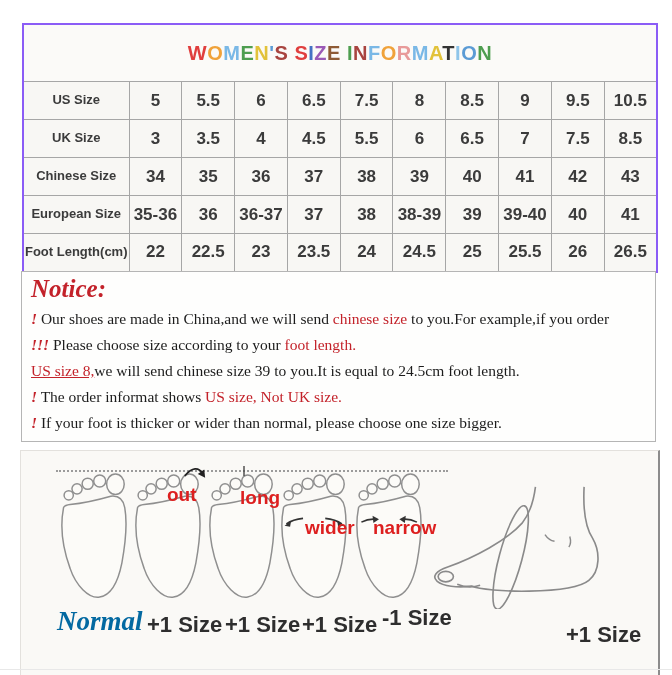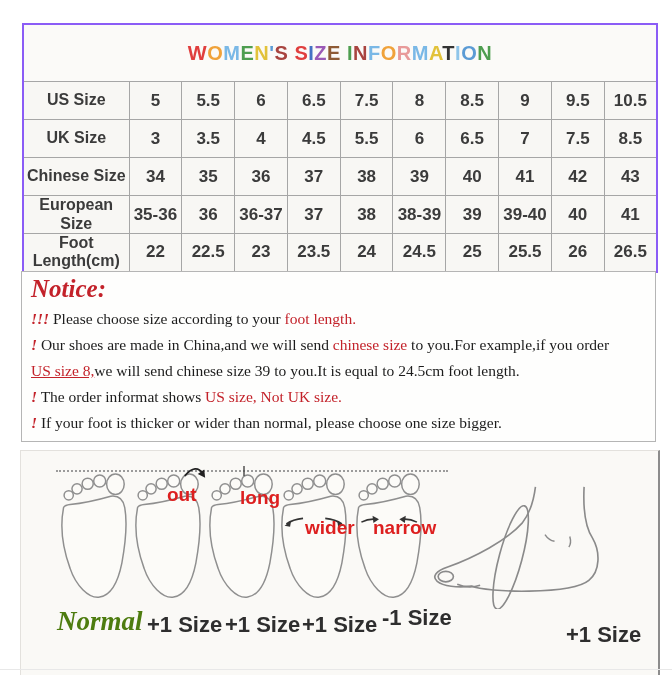--- a/index.html
+++ b/index.html
@@ -6,21 +6,21 @@
   .page{position:relative;width:672px;height:675px;background:#ffffff;overflow:hidden;
         font-family:"Liberation Sans",sans-serif;}
 
   
   .size-table{position:absolute;left:22px;top:23px;width:634px;height:246px;
       border-collapse:collapse;table-layout:fixed;border:2px solid #8b5cf6;}
   .size-table td{border:1px solid #a6a6a6;text-align:center;vertical-align:middle;
       background:#f8f7f4;color:#3b3b3b;font:700 17px "Liberation Sans",sans-serif;
       padding:0;overflow:hidden;}
   .size-table .title-cell{background:#fbfaf8;height:56px;}
-  .size-table .lbl{font-size:16px;line-height:1.15;}
+  .size-table .lbl{font-size:13px;line-height:1.15;}
   .size-table tr.data-row{height:38px;}
   .table-title{font:700 20px "Liberation Sans",sans-serif;letter-spacing:.5px;}
 
   
   .notice{position:absolute;left:21px;top:271px;width:635px;height:171px;
       border:1px solid #b5b5b5;background:#fefefd;box-sizing:border-box;
       padding:3px 0 0 9px;font-family:"Liberation Serif",serif;color:#1c1c1c;}
   .notice-heading{font:700 italic 25px "Liberation Serif",serif;color:#c3222a;margin:0 0 3px 0;}
   .nline{font-size:15.5px;line-height:26px;white-space:nowrap;}
   .red{color:#c3222a;}
@@ -30,21 +30,21 @@
   
   .feet-panel{position:absolute;left:20px;top:450px;width:640px;height:236px;
       background:#faf9f6;box-sizing:border-box;
       border-top:1px solid #e3e1dd;border-left:1px solid #e3e1dd;
       border-right:2px solid #8c8c8c;border-bottom:2px solid #6e6e6e;}
   .dotline{position:absolute;left:35px;top:19px;width:392px;height:0;
       border-top:2px dotted #9b9b9b;}
   .foot{position:absolute;width:74px;height:140px;top:15px;}
   .foot-label{position:absolute;font:700 19px "Liberation Sans",sans-serif;color:#dd1f1f;}
   .caption{position:absolute;font:700 22px "Liberation Sans",sans-serif;color:#2e2e2e;}
-  .caption-script{position:absolute;font:700 italic 27px "Liberation Serif",serif;color:#4d7c0f;text-align:center;}
+  .caption-script{position:absolute;font:700 italic 27px "Liberation Serif",serif;color:#0369a1;text-align:center;}
   .sidefoot{position:absolute;left:405px;top:34px;width:196px;height:124px;}
   .bottom-hairline{position:absolute;left:0;top:669px;width:672px;height:0;border-top:1px solid #e8e8e8;}
 </style>
 </head>
 <body>
 
 <div class="page">
 
   <table class="size-table">
     <colgroup>
@@ -129,22 +129,22 @@
       <td>25</td>
       <td>25.5</td>
       <td>26</td>
       <td>26.5</td>
     </tr>
     </tbody>
   </table>
 
   <div class="notice">
     <div class="notice-heading">Notice:</div>
+    <div class="nline"><span class="redmark">!</span><span> Our shoes are made in China,and we will send </span><span class="red">chinese size</span><span> to you.For example,if you order</span></div>
     <div class="nline"><span class="redmark">!!!</span><span> Please choose size according to your </span><span class="red">foot length.</span></div>
-    <div class="nline"><span class="redmark">!</span><span> Our shoes are made in China,and we will send </span><span class="red">chinese size</span><span> to you.For example,if you order</span></div>
     <div class="nline"><span class="red undl">US size 8,</span><span>we will send chinese size 39 to you.It is equal to 24.5cm foot length.</span></div>
     <div class="nline"><span class="redmark">!</span><span> The order informat shows </span><span class="red">US size, Not UK size.</span></div>
     <div class="nline"><span class="redmark">!</span><span> If your foot is thicker or wider than normal, please choose one size bigger.</span></div>
   </div>
 
   <div class="feet-panel">
 
     <svg width="0" height="0" style="position:absolute">
       <defs>
         <g id="footprint" stroke="#8f8f8f" stroke-width="1.6" fill="#fcfbf8">

